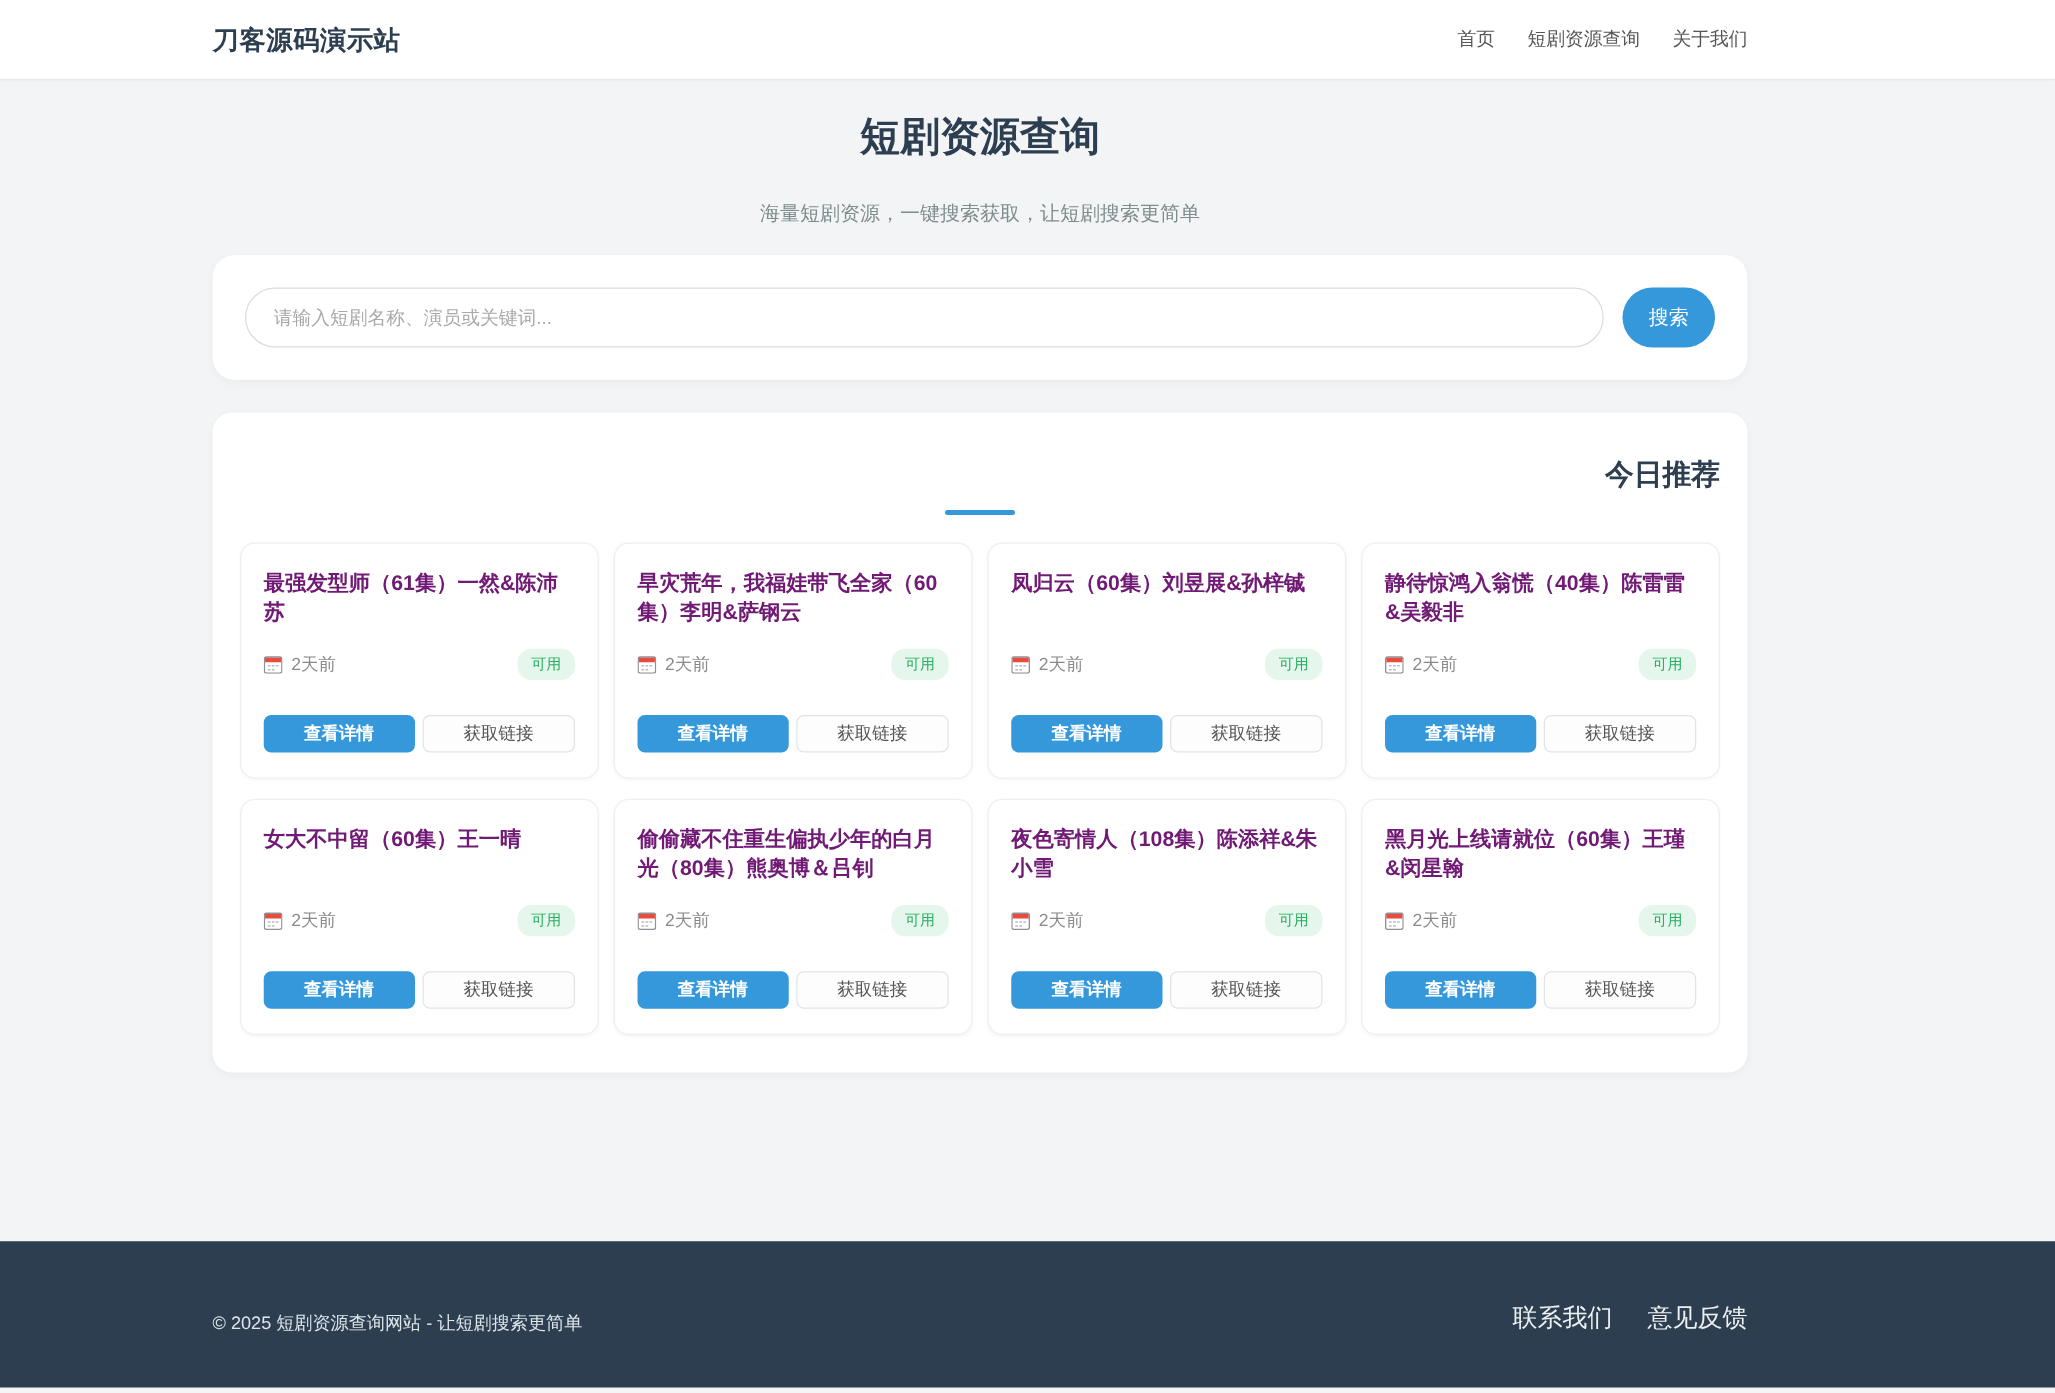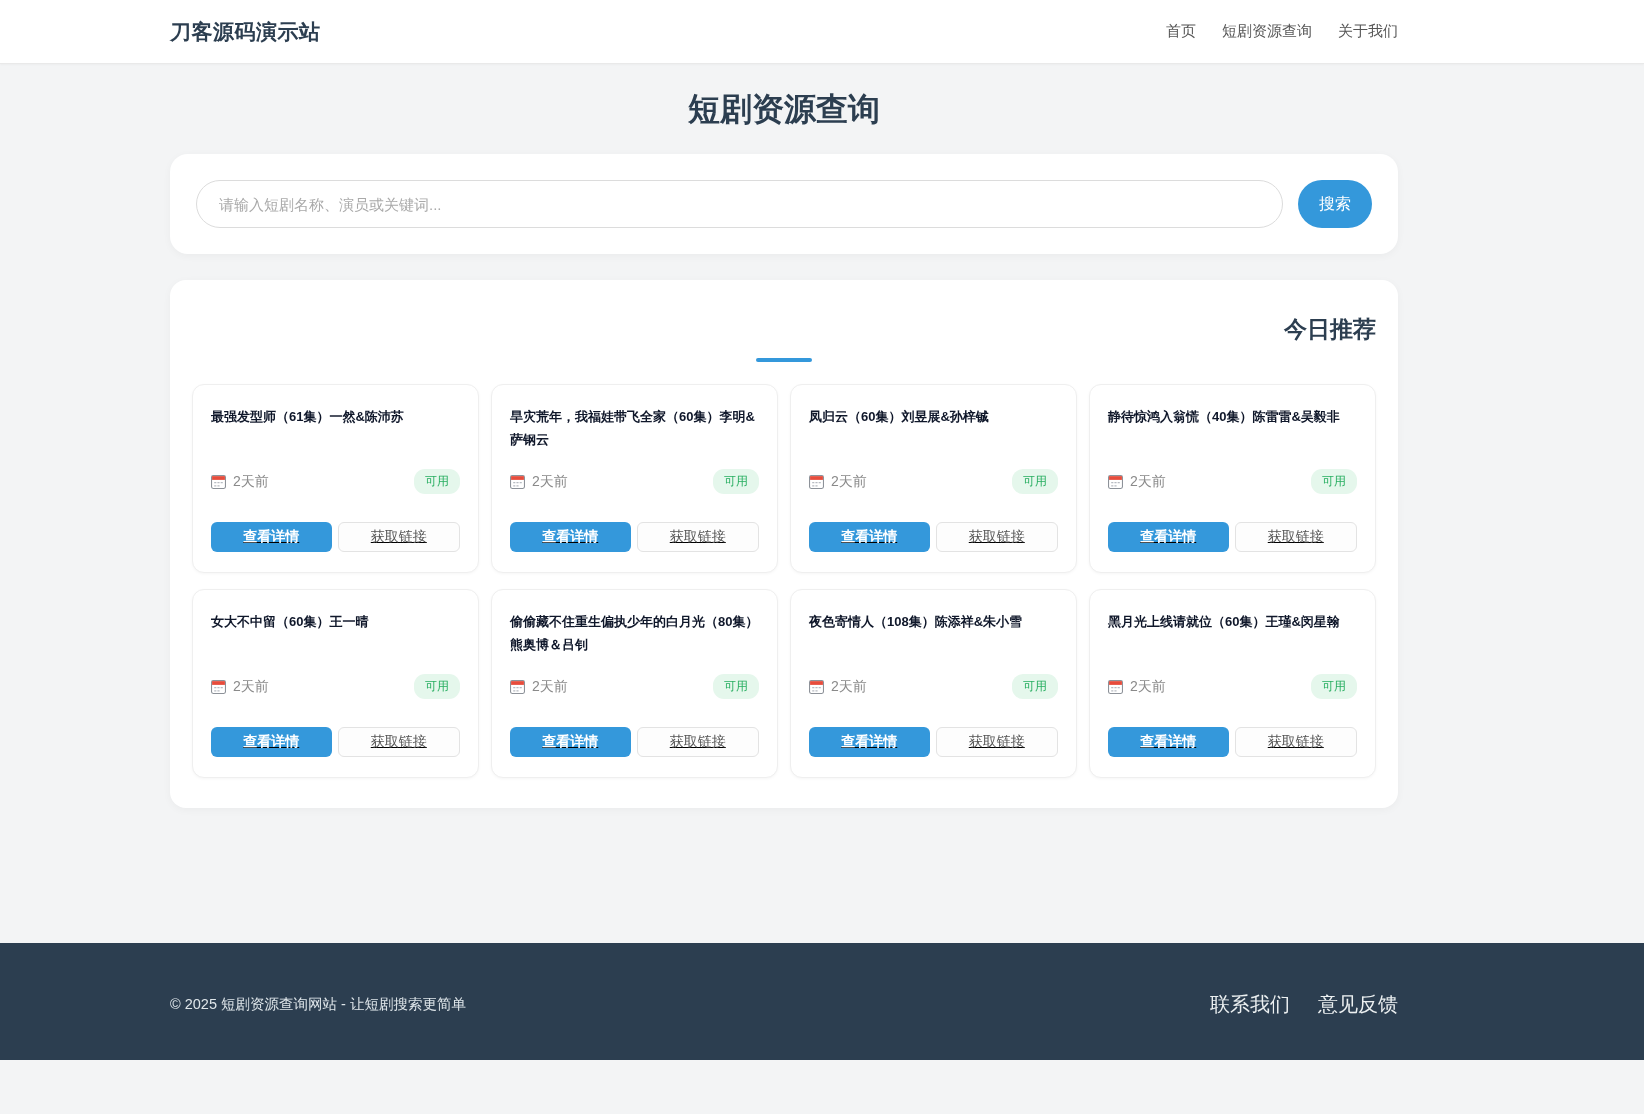--- a/index.html
+++ b/index.html
@@ -35,54 +35,55 @@
   
   .recommend-card { margin-top: 26px; background: #fff; border-radius: 16px;
                     box-shadow: 0 2px 8px rgba(0,0,0,0.04); padding: 34px 22px 30px; }
   .recommend-heading { text-align: right; font-size: 23px; font-weight: 700; color: #2c3e50; }
   .heading-underline { width: 56px; height: 4px; background: #3498db; border-radius: 2px; margin: 13px auto 0; }
 
   .grid { margin-top: 22px; display: grid; grid-template-columns: repeat(4, 1fr); gap: 16px 12px; }
 
   .card { background: #fff; border: 1px solid #efefef; border-radius: 12px; padding: 20px 18px;
           box-shadow: 0 1px 3px rgba(0,0,0,0.04); display: flex; flex-direction: column; min-height: 184px; }
-  .card-title { font-size: 13px; line-height: 23px; font-weight: 700; color: #0f172a; }
+  .card-title { font-size: 17px; line-height: 23px; font-weight: 700; color: #701a75; }
   .meta { margin-top: auto; display: flex; align-items: center; justify-content: space-between; padding-top: 18px; }
   .time { display: flex; align-items: center; gap: 7px; font-size: 14px; color: #8a8a8a; }
   .cal-icon { width: 15px; height: 15px; display: inline-block; }
   .badge { background: #e5f7ec; color: #27ae60; font-size: 12px; padding: 4px 11px; border-radius: 11px; }
-  .actions { display: flex; gap: 6px; margin-top: 28px; text-decoration: underline; }
+  .actions { display: flex; gap: 6px; margin-top: 28px; }
   .actions button { flex: 1; height: 30px; border-radius: 6px; font-size: 14px; cursor: pointer;
                     font-family: "Liberation Sans", "DejaVu Sans", sans-serif; }
   .btn-detail { background: #3498db; border: none; color: #fff; font-weight: 700; }
   .btn-link { background: #fdfdfd; border: 1px solid #e3e3e3; color: #555; }
 
   
   .site-footer { margin-top: 135px; background: #2c3e50; padding: 48px 0 42px; min-height: 113px; }
-  .site-footer .container { display: flex; align-items: center; justify-content: space-between; }
+  .site-footer .container { display: flex; align-items: flex-end; justify-content: space-between; }
   .copyright { color: #dfe6ea; font-size: 14.5px; }
   .footer-links { display: flex; gap: 28px; }
   .footer-links a { color: #ecf0f1; font-size: 20px; text-decoration: none; cursor: pointer; }
 </style>
 </head>
 <body>
 
 <header class="site-header">
   <div class="container">
     <div class="logo">刀客源码演示站</div>
     <nav class="nav">
       <a>首页</a>
       <a>短剧资源查询</a>
       <a>关于我们</a>
     </nav>
   </div>
 </header>
 
 <section class="hero container">
   <h1 class="hero-title">短剧资源查询</h1>
+  <p class="hero-subtitle">海量短剧资源，一键搜索获取，让短剧搜索更简单</p>
 </section>
 
 <section class="search-card container">
   <input class="search-input" type="text" placeholder="请输入短剧名称、演员或关键词..." style="">
   <button class="search-btn">搜索</button>
 </section>
 
 <section class="recommend-card container">
   <h2 class="recommend-heading">今日推荐</h2>
   <div class="heading-underline"></div>

